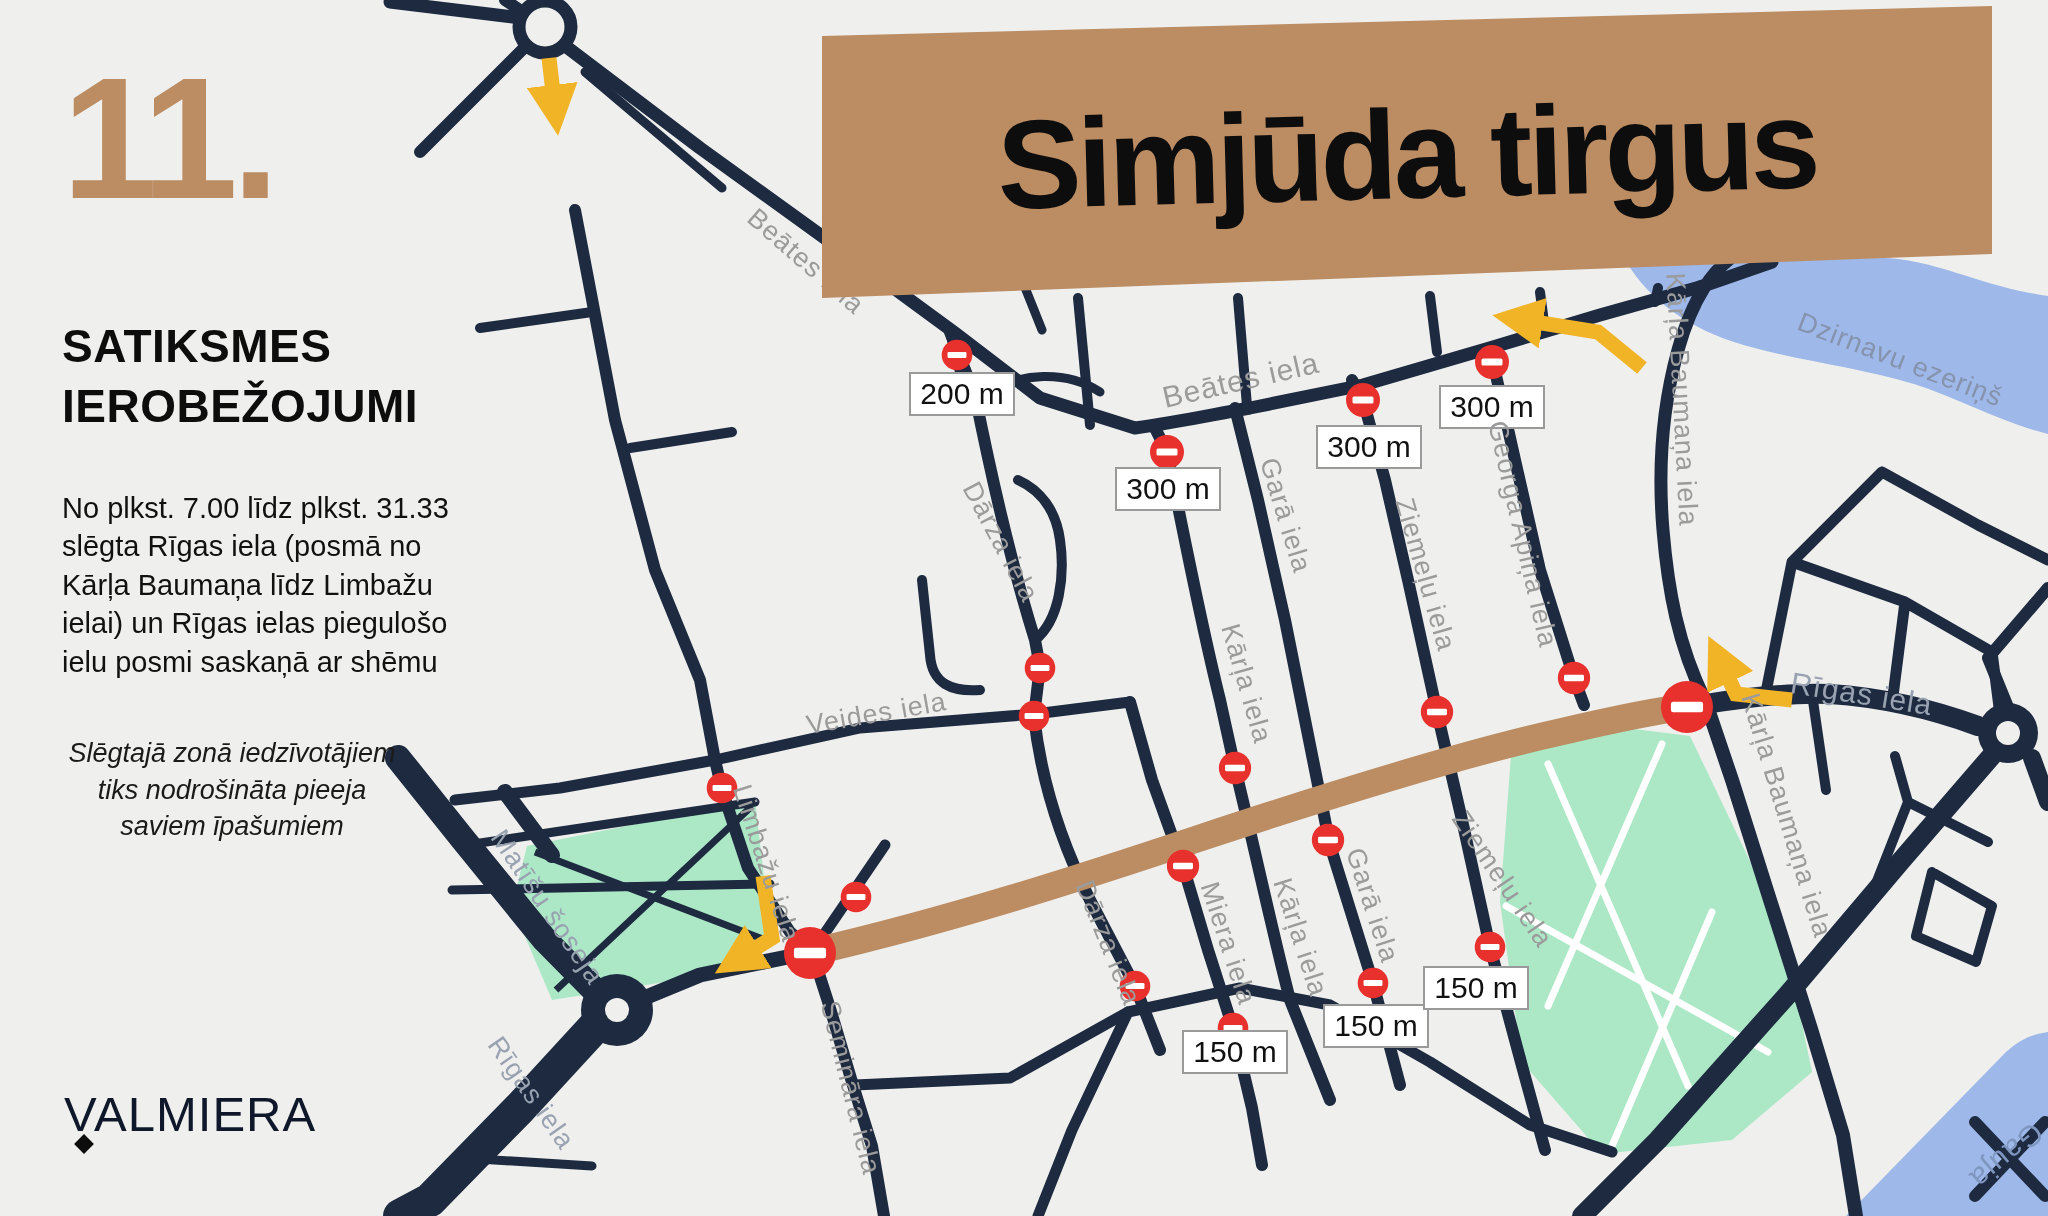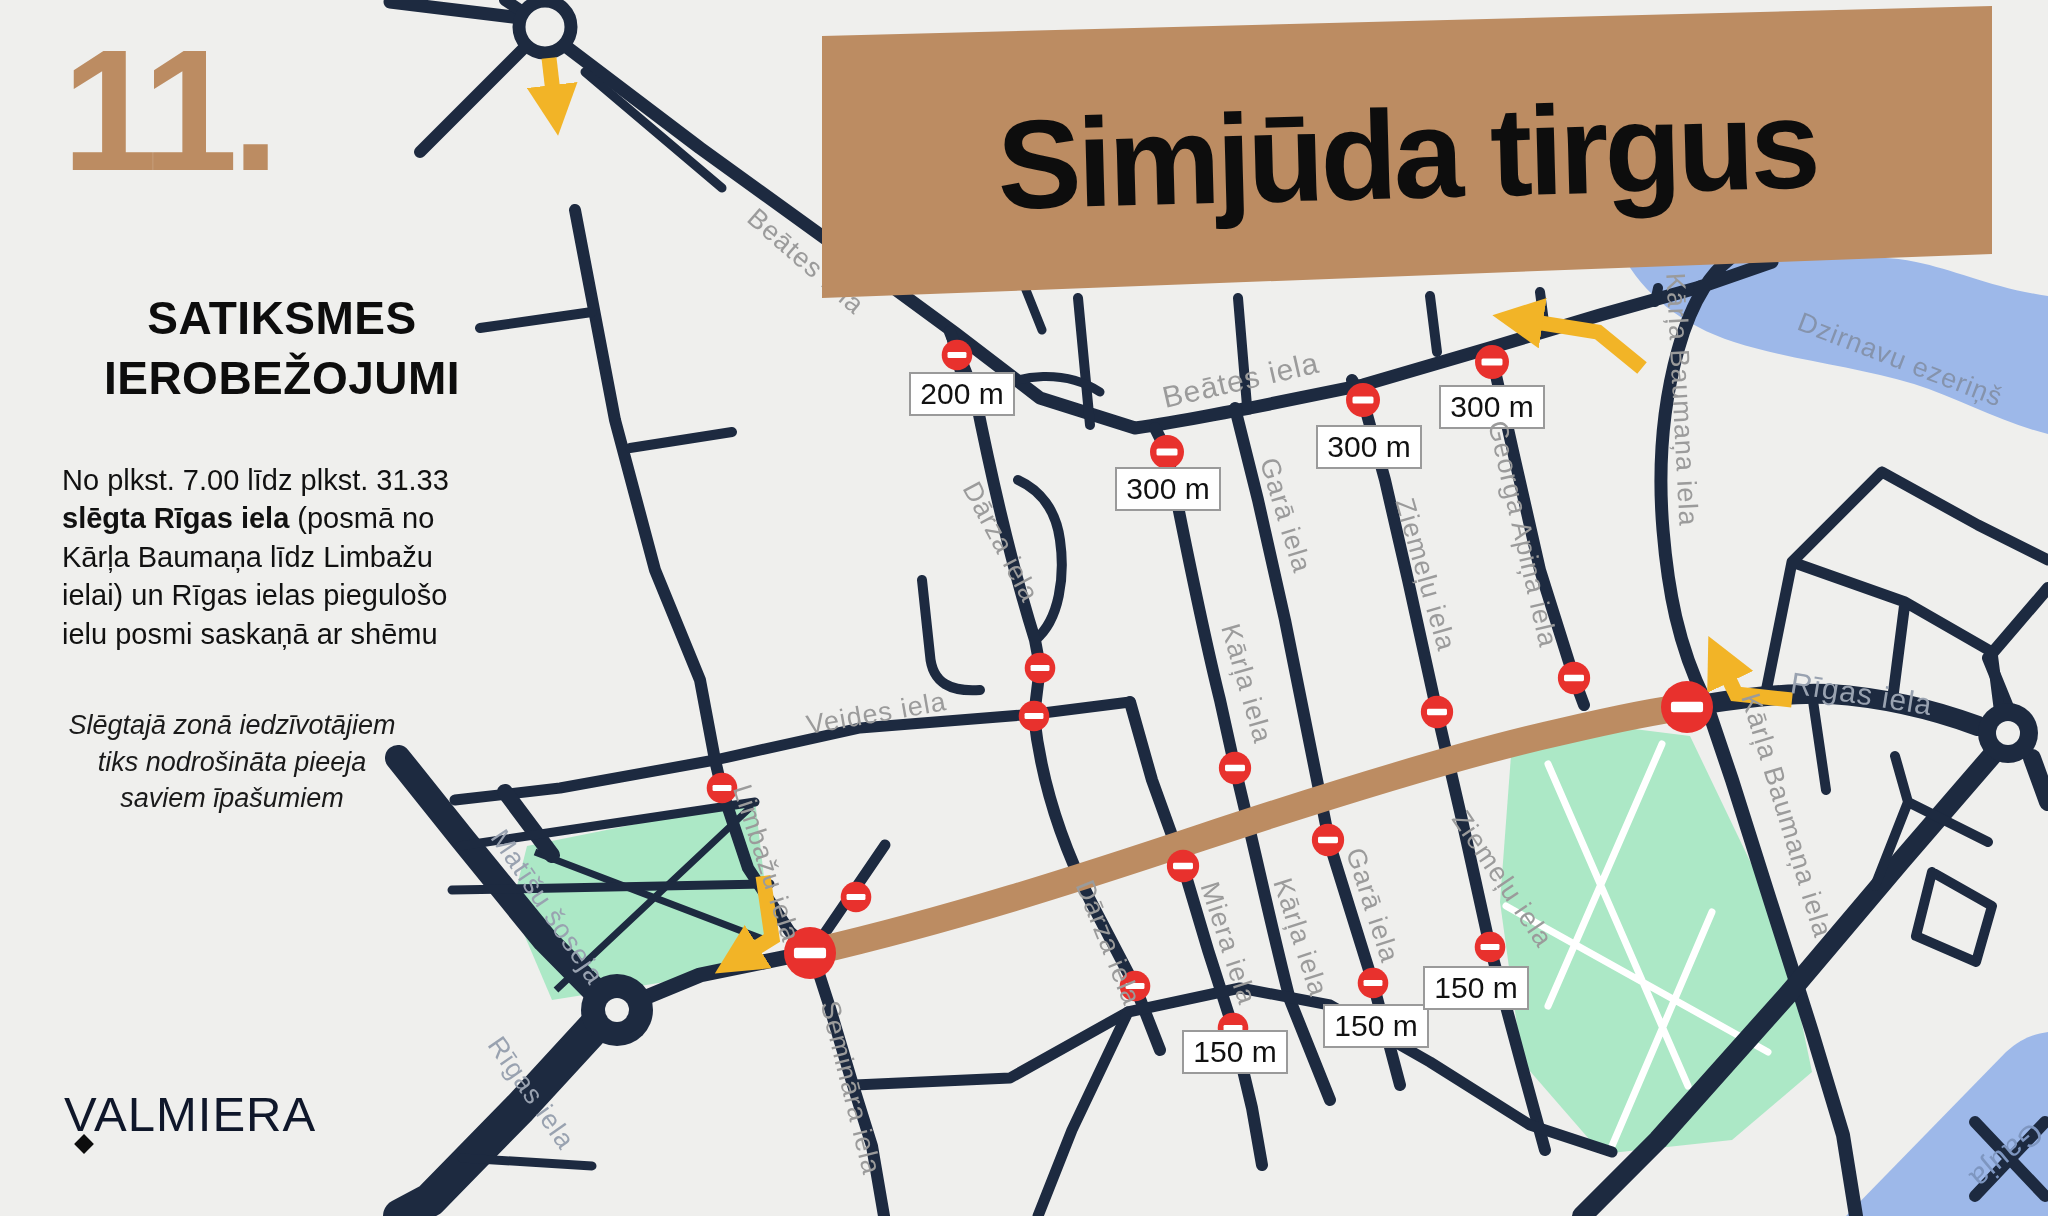--- a/index.html
+++ b/index.html
@@ -30,27 +30,27 @@
   .slabel{font:27px "Liberation Sans",sans-serif;fill:var(--labelgray);text-anchor:middle;letter-spacing:1px;}
   .slabel.big{font-size:30px;}
   .slabel.on-dark{fill:#99A2B0;}
   .slabel.water-label{fill:#8593AC;}
   .slabel.river{fill:#7E96C0;font-size:30px;}
   .banner-poly{fill:var(--brown);}
   .banner-title{font-family:"Liberation Sans",sans-serif;font-weight:bold;font-size:126px;
                 letter-spacing:-4px;fill:#0d0d0d;text-anchor:middle;}
 
   
-  .panel{position:absolute;left:62px;top:40px;width:440px;}
+  .panel{position:absolute;left:62px;top:68px;width:440px;}
   .date-num{color:var(--brown);font-weight:bold;font-size:172px;line-height:0.82;letter-spacing:-6px;}
   .date-month{color:var(--brown);font-weight:bold;font-size:82px;line-height:1;letter-spacing:-2px;margin-top:12px;}
   .heading{margin:108px 0 0 0;font-size:46px;font-weight:bold;line-height:1.3;color:#0d0d0d;letter-spacing:0.5px;}
-  .heading span{display:block;text-align:center;}
+  .heading span{display:block;}
   .bodytext{margin:52px 0 0 0;font-size:29px;line-height:1.33;color:#111;width:408px;}
-  .bodytext strong{font-weight:bold;}
+  .bodytext strong{font-weight:normal;}
   .note{margin:54px 0 0 0;font-size:27px;line-height:1.35;font-style:italic;color:#1a1a1a;width:340px;text-align:center;}
   .logo{position:absolute;left:64px;top:1086px;font-size:49px;font-weight:normal;color:#0f172a;
         letter-spacing:1px;}
   .logo .diamond{position:absolute;left:13px;top:51px;width:14px;height:14px;background:#0d0d0d;
         transform:rotate(45deg);}
 </style>
 </head>
 <body>
 
 <div class="stage">

